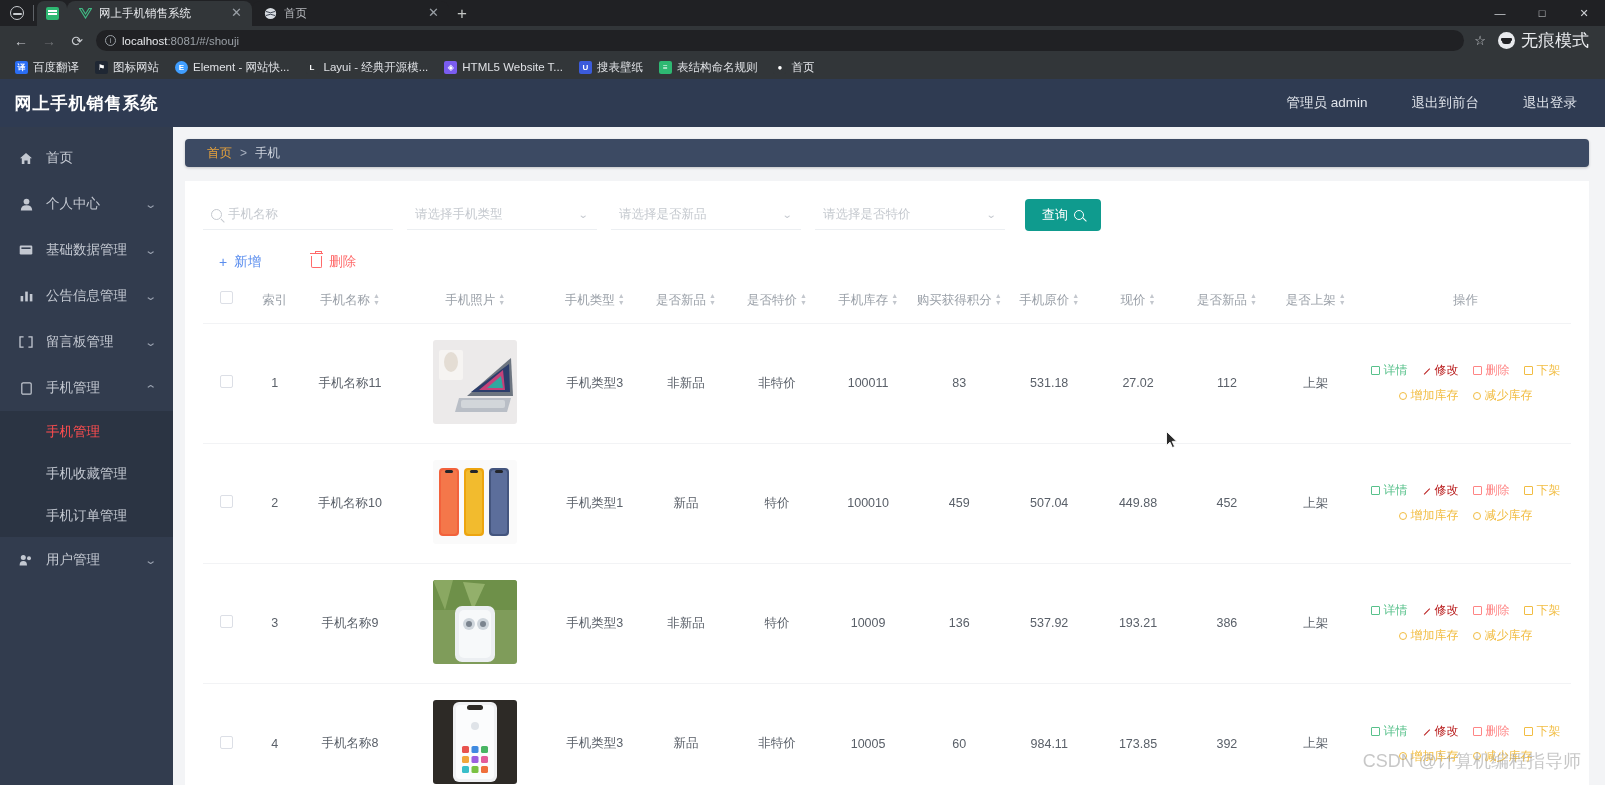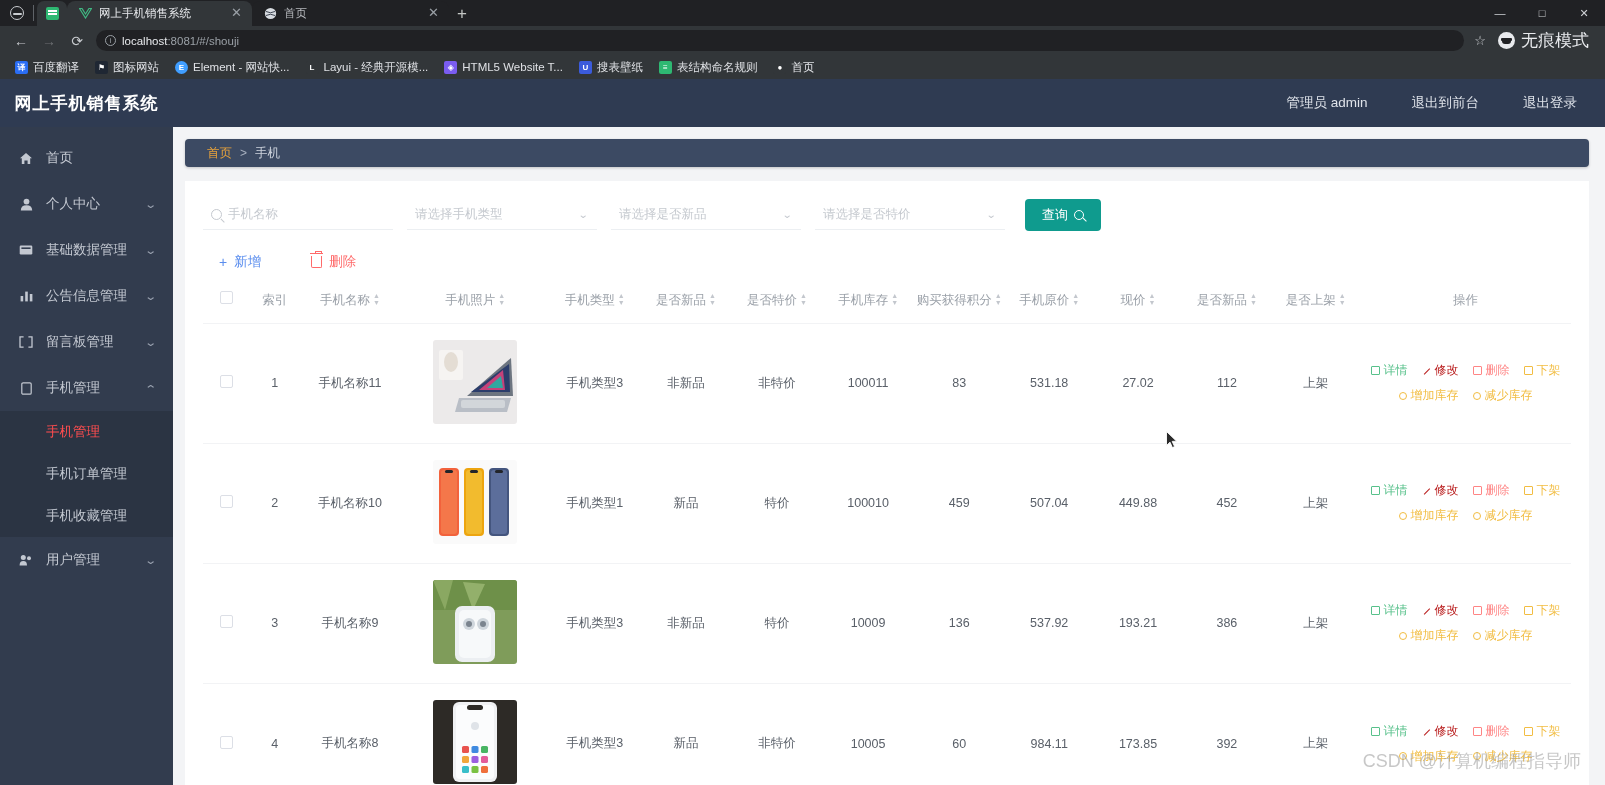--- a/index.html
+++ b/index.html
@@ -340,22 +340,22 @@
           <span class="mi-ico">
               <svg width="11" height="13" viewBox="0 0 11 13">
                 <rect x="0.8" y="0.8" width="9.4" height="11.4" rx="1.3" stroke="#c3c8d1" fill="none" stroke-width="1.2"></rect>
               </svg>
             </span>
           <span class="mi-lbl">手机管理</span>
           <span class="mi-arrow">⌄</span>
         </div>
 
         <div class="submenu-item active">手机管理</div>
+        <div class="submenu-item">手机收藏管理</div>
         <div class="submenu-item">手机订单管理</div>
-        <div class="submenu-item">手机收藏管理</div>
 
         <div class="menu-item">
           <span class="mi-ico">
               <svg width="14" height="12" viewBox="0 0 14 12">
                 <circle cx="4.3" cy="3.6" r="2.5" fill="#c3c8d1"></circle>
                 <circle cx="10" cy="4.2" r="2" fill="#c3c8d1"></circle>
                 <path d="M0.6 11.4 Q0.6 7 4.3 7 Q8 7 8 11.4 Z" fill="#c3c8d1"></path>
               </svg>
             </span>
           <span class="mi-lbl">用户管理</span>

